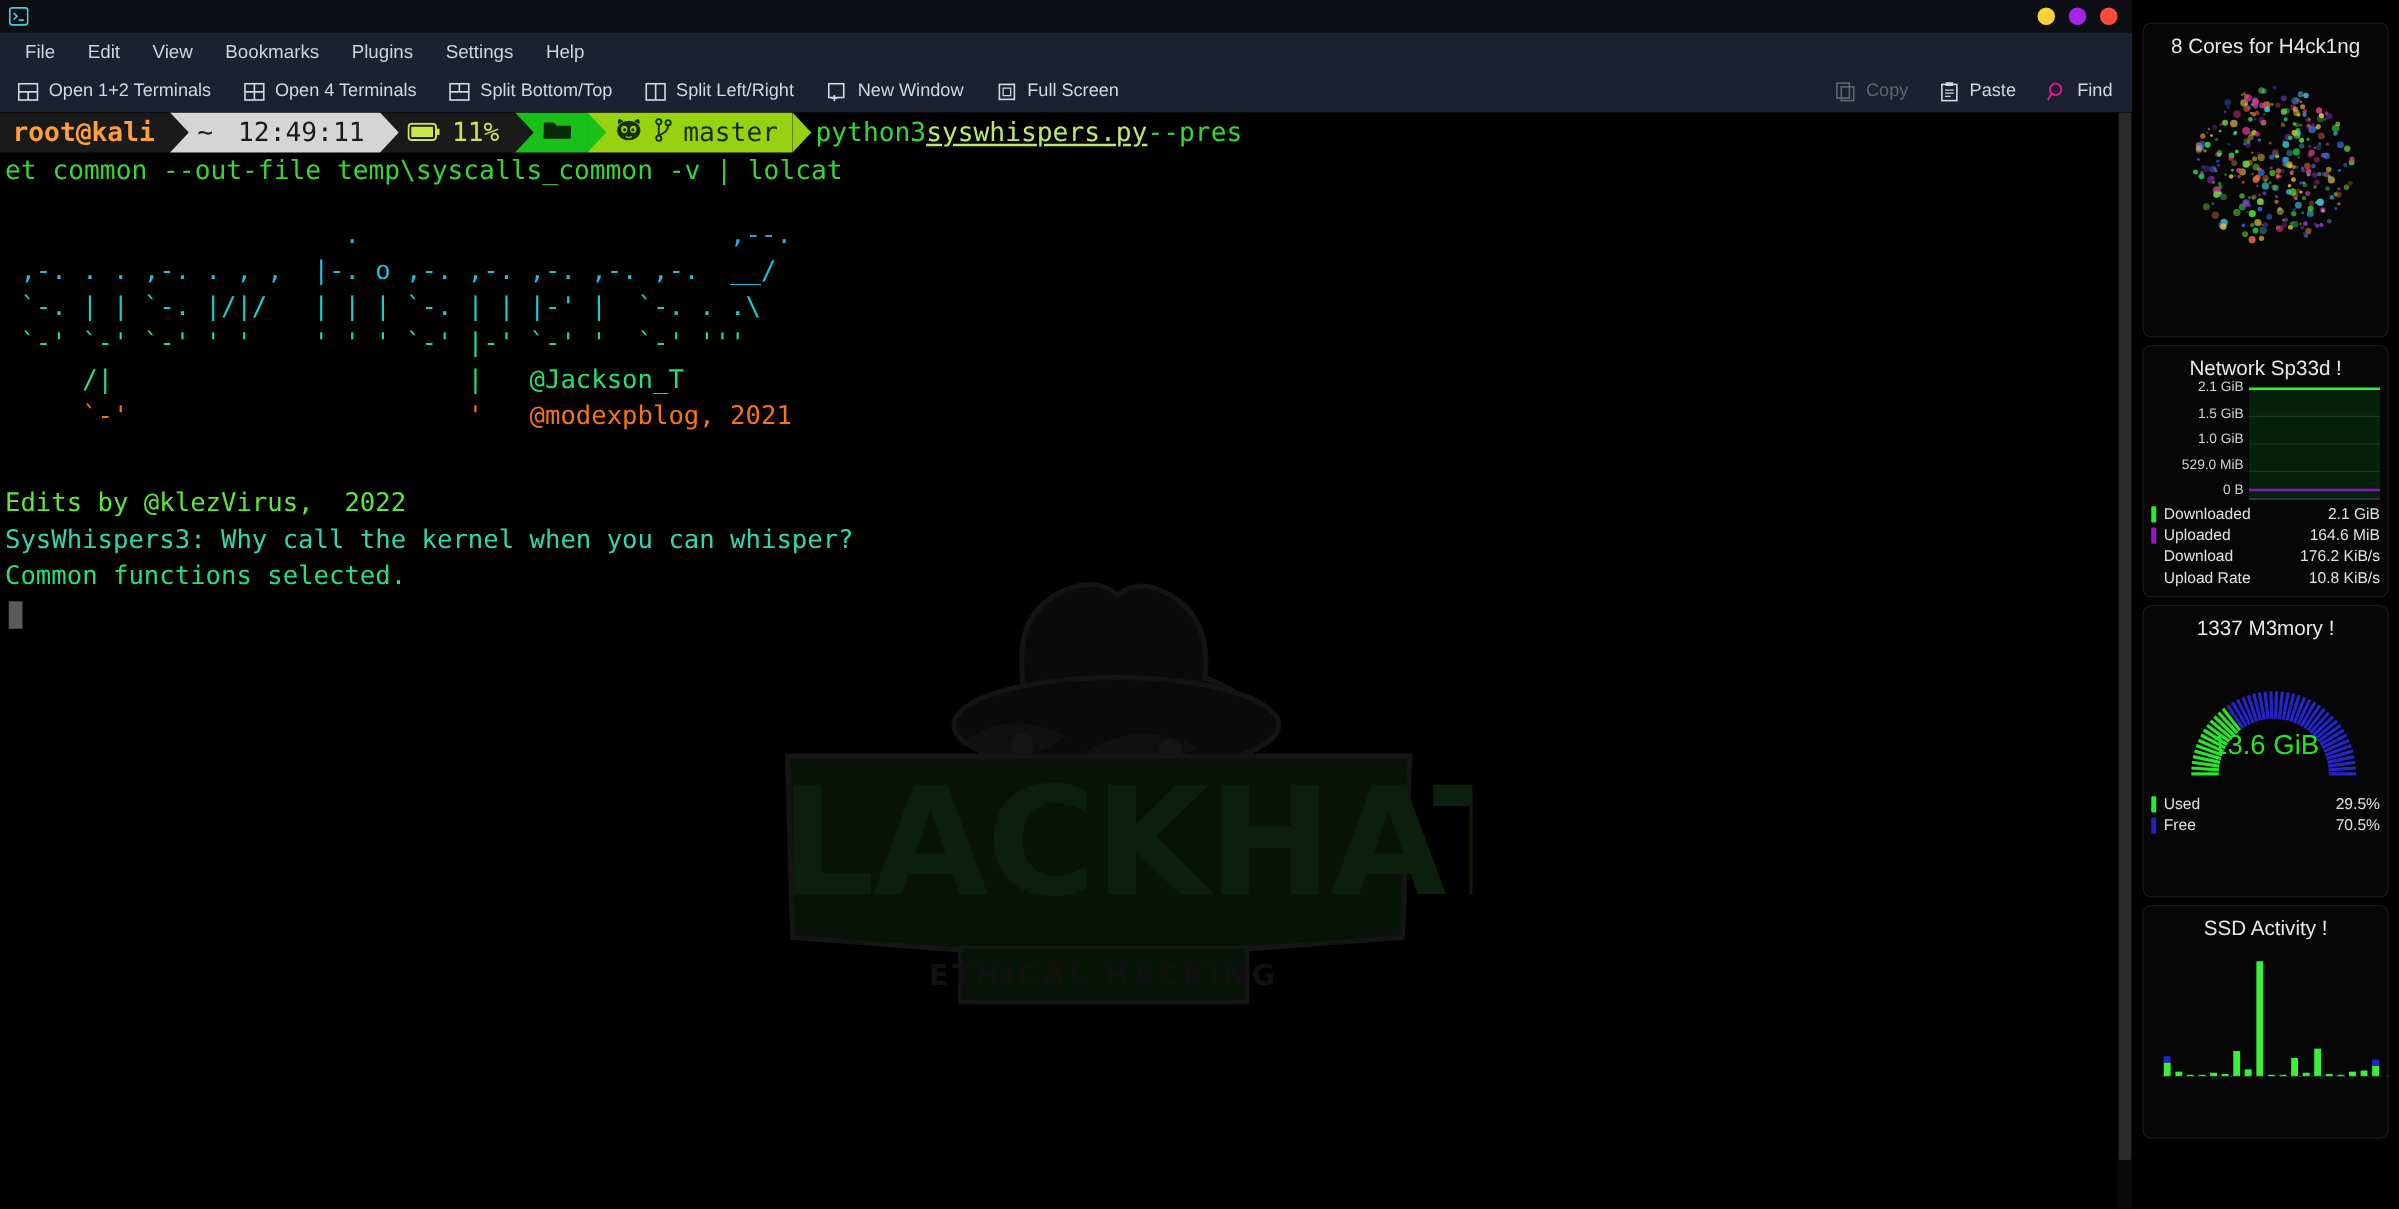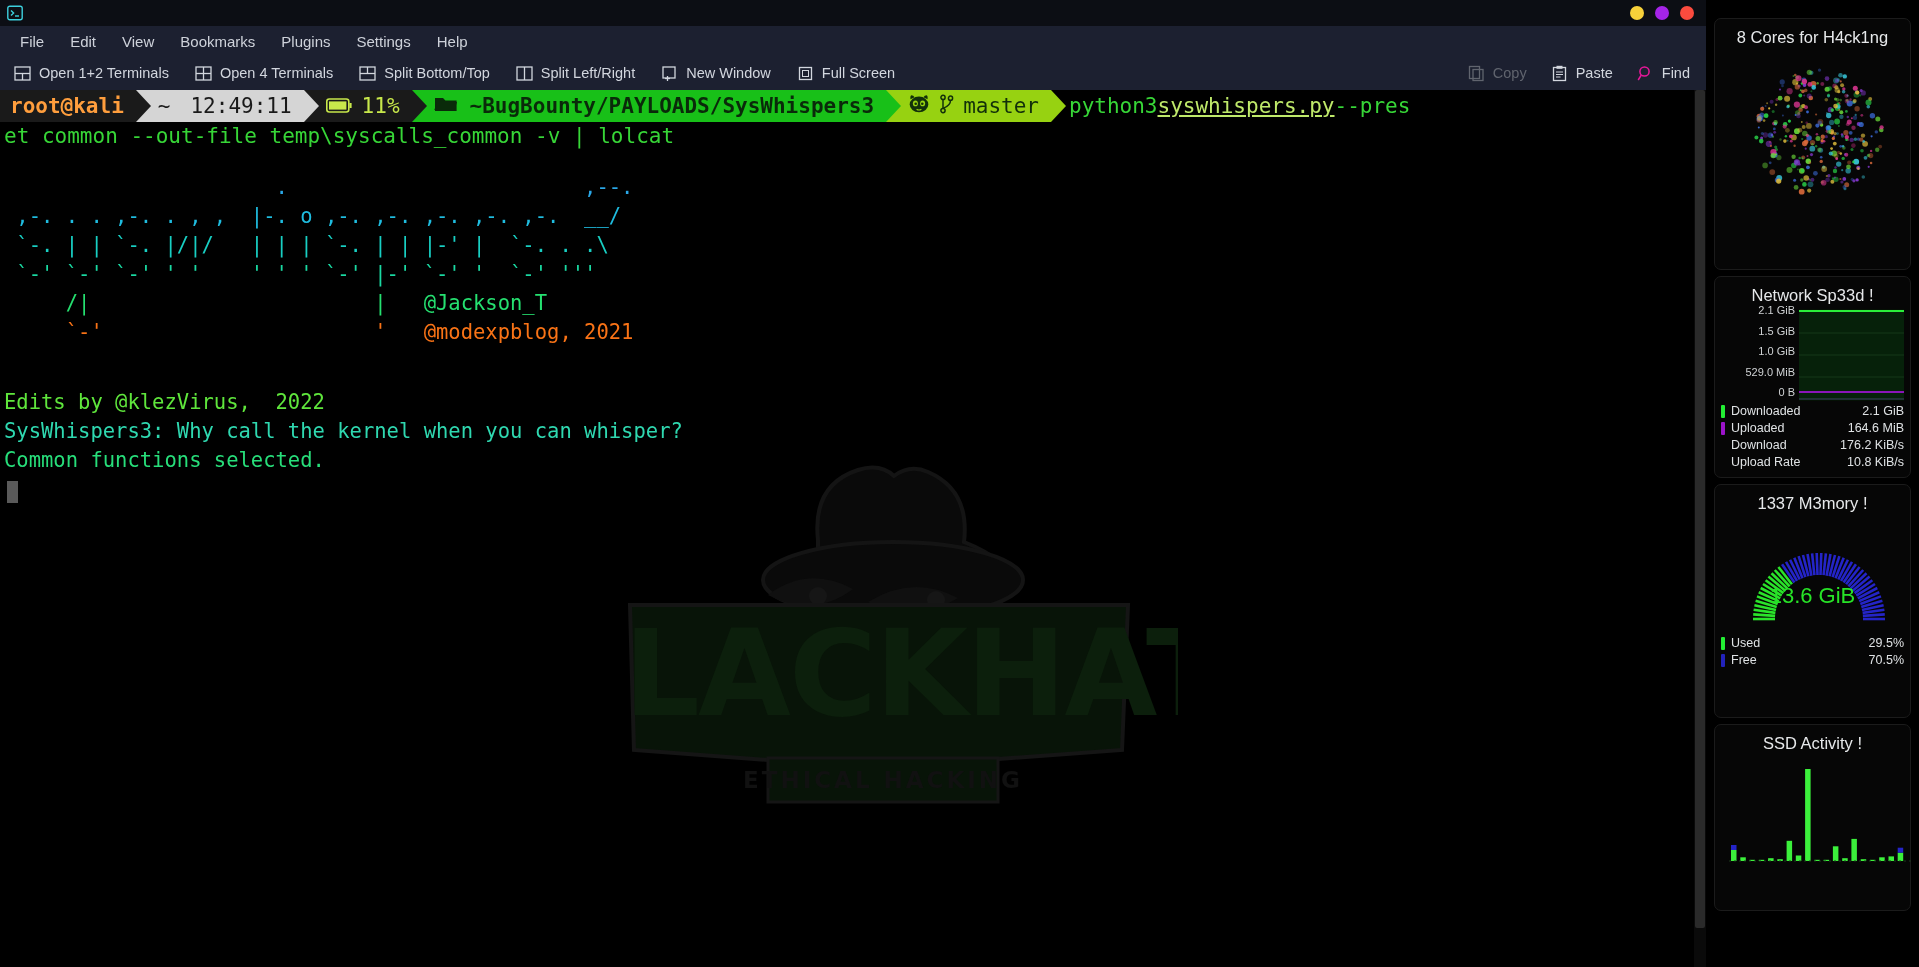--- a/index.html
+++ b/index.html
@@ -301,21 +301,20 @@
             <polygon points="0,0 15,16 0,32" fill="#1a1a1a"></polygon>
           </svg>
       </div>
       <div class="seg s4">
         <span>
           <svg width="24" height="18" viewBox="0 0 24 18">
               <path d="M1 3 h8 l2.4 2.6 h11.2 v10.4 h-21.6z" fill="#0a2a0a"></path>
               <path d="M3 7 h20 l-2.6 8 h-20z" fill="#0a2a0a"></path>
             </svg>
         </span>
-        <span>~BugBounty/PAYLOADS/SysWhispers3</span>
         <svg class="arrow" viewBox="0 0 15 32" preserveAspectRatio="none">
             <polygon points="0,0 15,16 0,32" fill="#18c018"></polygon>
           </svg>
       </div>
       <div class="seg s5">
         <span>
           <svg width="22" height="19" viewBox="0 0 22 19">
             <path d="M2.5 5.2 Q2 1.8 3.4 1.2 Q5.4 1.4 6.6 3.2 M19.5 5.2 Q20 1.8 18.6 1.2 Q16.6 1.4 15.4 3.2" fill="#12300a"></path>
             <ellipse cx="11" cy="10.4" rx="9.3" ry="7.8" fill="#12300a"></ellipse>
             <ellipse cx="7.4" cy="9.4" rx="2.5" ry="2.9" fill="#97d211"></ellipse>

